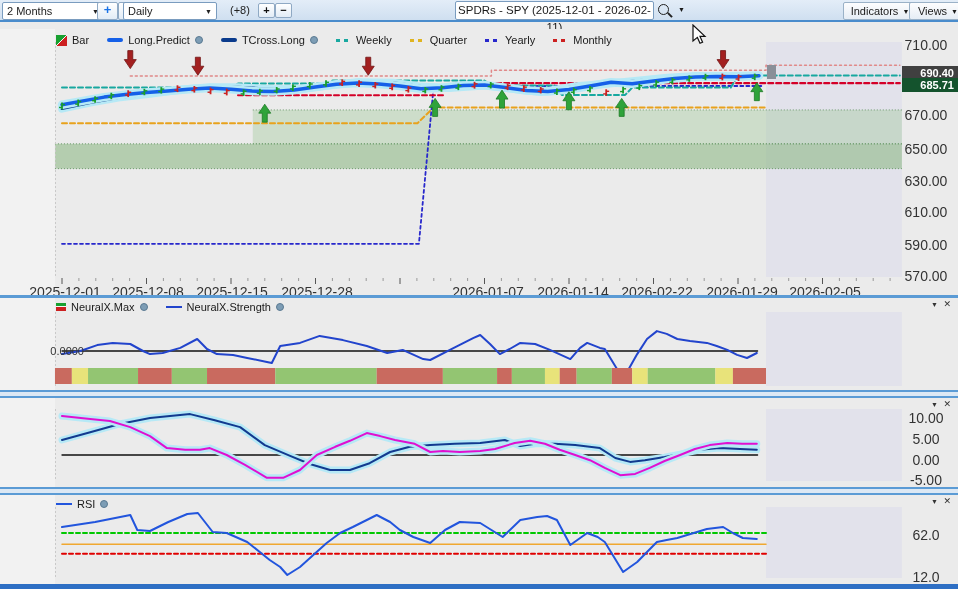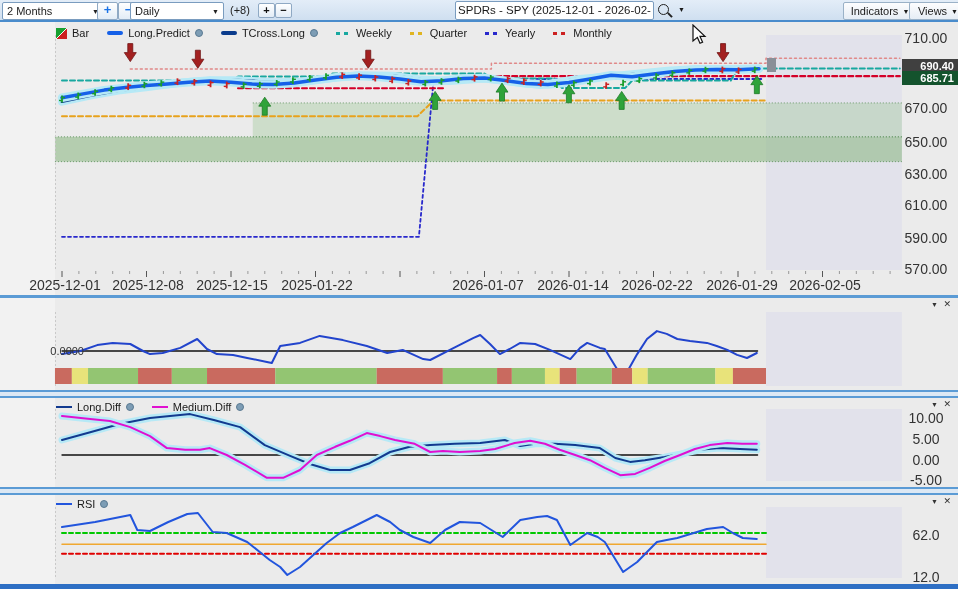--- a/index.html
+++ b/index.html
@@ -56,41 +56,41 @@
 
 <div id="app">
 
   <div id="toolbar">
     <div class="sel" style="left:2px;width:92px;">
       <span>2 Months</span>
       <span class="cap">▼</span>
     </div>
     <div class="tbtn blue" style="left:97px;width:19px;">+</div>
     <div class="tbtn blue" style="left:118px;width:19px;">−</div>
-    <div class="sel" style="left:130px;width:84px;">
+    <div class="sel" style="left:123px;width:84px;">
       <span>Daily</span>
       <span class="cap">▼</span>
     </div>
     <span class="abs" style="left:230px;top:4px;color:#222;">(+8)</span>
     <div class="tbtn dark" style="left:258px;top:3px;width:15px;height:13px;">+</div>
     <div class="tbtn dark" style="left:275px;top:3px;width:15px;height:13px;">−</div>
     <div id="title-box">SPDRs - SPY (2025-12-01 - 2026-02-11)</div>
     <div class="abs" style="left:658px;top:4px;"><span class="mag"></span></div>
     <span class="abs cap" style="left:678px;top:6px;font-size:7px;">▼</span>
     <div class="menu-btn" style="left:843px;width:62px;">
       <span>Indicators</span>
       <span class="cap">▼</span>
     </div>
     <div class="menu-btn" style="left:909px;width:46px;">
       <span>Views</span>
       <span class="cap">▼</span>
     </div>
   </div>
 
-  <div class="panel" style="top:22px;height:313px;">
+  <div class="panel" style="top:29px;height:313px;">
     <div class="gutter"></div>
     <svg id="svg-price" width="958" height="273">
         <rect x="766" y="13" width="135.87200000000007" height="235" fill="#E2E2EB"></rect>
         <rect x="252.78400000000002" y="80.9465" width="649.0880000000001" height="33.8865" fill="rgba(150,195,140,0.35)"></rect>
         <line x1="252.78400000000002" y1="80.9465" x2="901.8720000000001" y2="80.9465" stroke="#6a9a6a" stroke-width="1" stroke-dasharray="1,2"></line>
         <line x1="252.78400000000002" y1="114.833" x2="901.8720000000001" y2="114.833" stroke="#6a9a6a" stroke-width="1" stroke-dasharray="1,2"></line>
         <rect x="54.96" y="114.833" width="846.912" height="24.794999999999987" fill="rgba(125,175,115,0.5)"></rect>
         <line x1="54.96" y1="114.833" x2="901.8720000000001" y2="114.833" stroke="#6a9a6a" stroke-width="1" stroke-dasharray="1,2"></line>
         <line x1="54.96" y1="139.628" x2="901.8720000000001" y2="139.628" stroke="#6a9a6a" stroke-width="1" stroke-dasharray="1,2"></line>
         <line x1="55.5" y1="13" x2="55.5" y2="248" stroke="#c9c9c9" stroke-dasharray="2,2"></line>
@@ -332,21 +332,21 @@
     <div class="ytick" style="top:112px;">650.00</div>
     <div class="ytick" style="top:144px;">630.00</div>
     <div class="ytick" style="top:175px;">610.00</div>
     <div class="ytick" style="top:208px;">590.00</div>
     <div class="ytick" style="top:239px;">570.00</div>
     <div class="tag" style="top: 37px; z-index: 1; background: #404040;">690.40</div>
     <div class="tag" style="top: 49px; z-index: 2; background: #14532d;">685.71</div>
     <div class="xtick" style="top:255px;left:23px;">2025-12-01</div>
     <div class="xtick" style="top:255px;left:106px;">2025-12-08</div>
     <div class="xtick" style="top:255px;left:190px;">2025-12-15</div>
-    <div class="xtick" style="top:255px;left:275px;">2025-01-22</div>
+    <div class="xtick" style="top:255px;left:275px;">2025-12-28</div>
     <div class="xtick" style="top:255px;left:361px;margin-top:32px;">2025-12-30</div>
     <div class="xtick" style="top:255px;left:446px;">2026-01-07</div>
     <div class="xtick" style="top:255px;left:531px;">2026-01-14</div>
     <div class="xtick" style="top:255px;left:615px;">2026-02-22</div>
     <div class="xtick" style="top:255px;left:700px;">2026-01-29</div>
     <div class="xtick" style="top:255px;left:783px;">2026-02-05</div>
   </div>
 
   <div class="sep" style="top:295px;height:3px;"></div>
 
@@ -370,50 +370,50 @@
         <rect x="511.856" y="70" width="33.087999999999965" height="16" fill="#93C572"></rect>
         <rect x="544.944" y="70" width="14.783999999999992" height="16" fill="#E8E37A"></rect>
         <rect x="559.728" y="70" width="16.896000000000072" height="16" fill="#C96A5F"></rect>
         <rect x="576.624" y="70" width="35.200000000000045" height="16" fill="#93C572"></rect>
         <rect x="611.8240000000001" y="70" width="20.41599999999994" height="16" fill="#C96A5F"></rect>
         <rect x="632.24" y="70" width="15.487999999999943" height="16" fill="#E8E37A"></rect>
         <rect x="647.728" y="70" width="67.58400000000006" height="16" fill="#93C572"></rect>
         <rect x="715.312" y="70" width="17.59999999999991" height="16" fill="#E8E37A"></rect>
         <rect x="732.9119999999999" y="70" width="33.08800000000008" height="16" fill="#C96A5F"></rect>
       </svg>
+    <div class="legend" style="top:3px;">
+        <span class="lg-item">
+          <span class="sw sw-flag"></span>
+          <span class="lg-lbl">NeuralX.Max</span>
+          <span class="lg-dot"></span>
+        </span>
+        <span class="lg-item">
+          <span class="sw sw-line" style="background: rgb(34, 68, 204);"></span>
+          <span class="lg-lbl">NeuralX.Strength</span>
+          <span class="lg-dot"></span>
+        </span>
+      </div>
     <div class="ltick" style="top:47px;">0.0000</div>
     <span class="pctl" style="right:20px;top:2px;font-size:7px;">▼</span>
     <span class="pctl" style="right:7px;top:1px;">✕</span>
   </div>
 
   <div class="sep2" style="top:390px;"></div>
 
   <div class="panel" style="top:398px;height:89px;">
     <div class="gutter"></div>
     <svg id="svg-diff" width="958" height="89">
         <rect x="766" y="11" width="135.87200000000007" height="72" fill="#E2E2EB"></rect>
         <line x1="55.5" y1="11" x2="55.5" y2="83" stroke="#c9c9c9" stroke-dasharray="2,2"></line>
         <polyline points="62.0,57.0 757.6,57.0" fill="none" stroke="#111111" stroke-width="1.3" stroke-linejoin="round" stroke-linecap="round"></polyline>
         <polyline points="62.0,42.0 90.2,34.2 119.7,26.0 150.0,20.0 190.1,16.1 214.8,22.2 240.1,29.1 264.8,47.1 290.1,57.9 309.8,66.0 330.2,72.0 349.9,72.0 369.6,65.2 390.1,54.0 409.8,48.8 430.2,47.1 454.8,45.8 480.2,45.0 504.8,42.0 520.3,48.0 535.1,45.8 554.8,45.8 575.2,47.1 599.9,50.1 615.3,60.0 630.1,63.9 644.9,62.2 664.6,59.1 680.1,56.1 699.8,51.8 719.5,50.1 740.0,51.0 756.8,51.8" fill="none" stroke="#B6E9F6" stroke-width="7" stroke-linejoin="round" stroke-linecap="round"></polyline>
         <polyline points="62.0,42.0 90.2,34.2 119.7,26.0 150.0,20.0 190.1,16.1 214.8,22.2 240.1,29.1 264.8,47.1 290.1,57.9 309.8,66.0 330.2,72.0 349.9,72.0 369.6,65.2 390.1,54.0 409.8,48.8 430.2,47.1 454.8,45.8 480.2,45.0 504.8,42.0 520.3,48.0 535.1,45.8 554.8,45.8 575.2,47.1 599.9,50.1 615.3,60.0 630.1,63.9 644.9,62.2 664.6,59.1 680.1,56.1 699.8,51.8 719.5,50.1 740.0,51.0 756.8,51.8" fill="none" stroke="#123A8F" stroke-width="2" stroke-linejoin="round" stroke-linecap="round"></polyline>
         <polyline points="62.0,17.9 90.2,20.9 109.9,23.0 130.3,29.1 150.0,38.1 166.9,50.1 185.2,51.8 200.0,51.8 209.8,50.1 226.7,57.0 245.0,66.9 266.9,79.8 283.1,79.8 300.0,72.0 316.8,57.0 335.2,48.8 349.9,42.8 366.8,35.1 380.2,38.1 395.0,42.0 414.7,45.8 430.2,54.0 442.9,53.1 459.8,54.0 480.2,53.1 495.0,51.0 514.7,45.0 530.2,42.8 544.9,45.8 559.7,51.8 575.2,57.0 590.0,62.2 604.8,69.9 620.3,77.2 635.1,75.9 649.8,69.9 664.6,63.0 680.1,57.0 694.9,51.0 709.7,47.1 727.3,45.0 742.1,45.8 756.8,45.8" fill="none" stroke="#B6E9F6" stroke-width="7" stroke-linejoin="round" stroke-linecap="round"></polyline>
         <polyline points="62.0,17.9 90.2,20.9 109.9,23.0 130.3,29.1 150.0,38.1 166.9,50.1 185.2,51.8 200.0,51.8 209.8,50.1 226.7,57.0 245.0,66.9 266.9,79.8 283.1,79.8 300.0,72.0 316.8,57.0 335.2,48.8 349.9,42.8 366.8,35.1 380.2,38.1 395.0,42.0 414.7,45.8 430.2,54.0 442.9,53.1 459.8,54.0 480.2,53.1 495.0,51.0 514.7,45.0 530.2,42.8 544.9,45.8 559.7,51.8 575.2,57.0 590.0,62.2 604.8,69.9 620.3,77.2 635.1,75.9 649.8,69.9 664.6,63.0 680.1,57.0 694.9,51.0 709.7,47.1 727.3,45.0 742.1,45.8 756.8,45.8" fill="none" stroke="#E010D0" stroke-width="2" stroke-linejoin="round" stroke-linecap="round"></polyline>
       </svg>
-    <div class="legend" style="top:3px;">
-        <span class="lg-item">
-          <span class="sw sw-line" style="background: rgb(18, 58, 143);"></span>
-          <span class="lg-lbl">Long.Diff</span>
-          <span class="lg-dot"></span>
-        </span>
-        <span class="lg-item">
-          <span class="sw sw-line" style="background: rgb(224, 16, 208);"></span>
-          <span class="lg-lbl">Medium.Diff</span>
-          <span class="lg-dot"></span>
-        </span>
-      </div>
     <div class="ytick" style="top:12px;">10.00</div>
     <div class="ytick" style="top:33px;">5.00</div>
     <div class="ytick" style="top:54px;">0.00</div>
     <div class="ytick" style="top:74px;">-5.00</div>
     <span class="pctl" style="right:20px;top:2px;font-size:7px;">▼</span>
     <span class="pctl" style="right:7px;top:1px;">✕</span>
   </div>
 
   <div class="sep2" style="top:487px;"></div>
 

